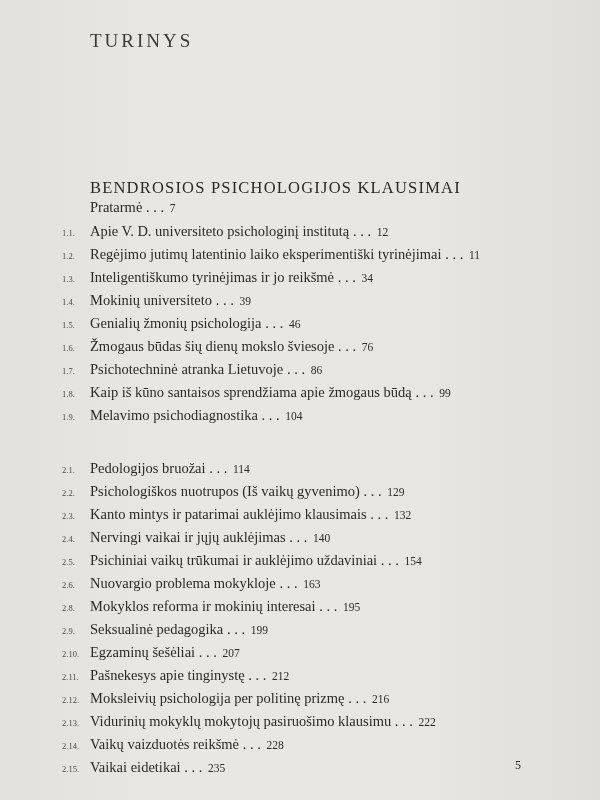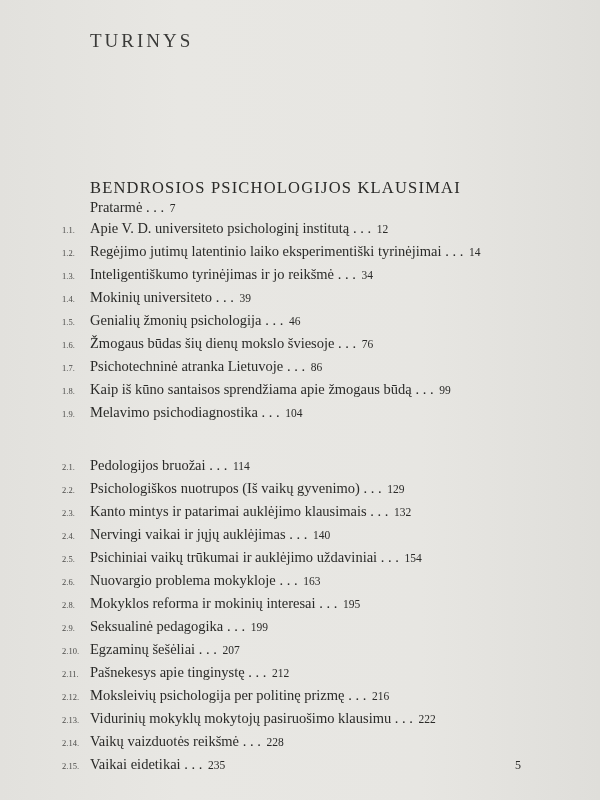--- a/index.html
+++ b/index.html
@@ -28,21 +28,21 @@
       font-family: "Liberation Serif", serif; font-size: 17px;
     }
     .part-word {
       font-family: "Liberation Serif", serif; font-size: 9px; letter-spacing: 3.5px; margin-left: 10px;
     }
     .part-title {
       font-family: "Liberation Serif", serif; font-size: 16.5px; letter-spacing: 1.2px; margin-top: 2px;
     }
     .entries { position: absolute; left: 62px; }
     .entry {
-      height: 23px; line-height: 23px; white-space: nowrap;
+      height: 23px; line-height: 28px; white-space: nowrap;
       font-family: "Liberation Serif", serif; font-size: 14.5px;
     }
     .entry .num {
       display: inline-block; width: 28px; font-size: 8.5px; color: #4a4a48;
     }
     .entry .page-no { font-size: 11.5px; margin-left: 2px; }
     .folio {
       position: absolute; left: 515px; top: 758px;
       font-family: "Liberation Serif", serif; font-size: 12px;
     }
@@ -58,21 +58,21 @@
     <span>. . .</span>
     <span style="font-size:11.5px;margin-left:2px;">7</span>
   </div>
 
   <div class="part-head" style="top:176px;">
     <div class="part-title">BENDROSIOS PSICHOLOGIJOS KLAUSIMAI</div>
   </div>
 
   <div class="entries" style="top:217px;">
     <div class="entry"><span class="num">1.1.</span><span>Apie V. D. universiteto psichologinį institutą</span> <span>. . .</span> <span class="page-no">12</span></div>
-    <div class="entry"><span class="num">1.2.</span><span>Regėjimo jutimų latentinio laiko eksperimentiški tyrinėjimai</span> <span>. . .</span> <span class="page-no">14</span></div>
+    <div class="entry"><span class="num">1.2.</span><span>Regėjimo jutimų latentinio laiko eksperimentiški tyrinėjimai</span> <span>. . .</span> <span class="page-no">11</span></div>
     <div class="entry"><span class="num">1.3.</span><span>Inteligentiškumo tyrinėjimas ir jo reikšmė</span> <span>. . .</span> <span class="page-no">34</span></div>
     <div class="entry"><span class="num">1.4.</span><span>Mokinių universiteto</span> <span>. . .</span> <span class="page-no">39</span></div>
     <div class="entry"><span class="num">1.5.</span><span>Genialių žmonių psichologija</span> <span>. . .</span> <span class="page-no">46</span></div>
     <div class="entry"><span class="num">1.6.</span><span>Žmogaus būdas šių dienų mokslo šviesoje</span> <span>. . .</span> <span class="page-no">76</span></div>
     <div class="entry"><span class="num">1.7.</span><span>Psichotechninė atranka Lietuvoje</span> <span>. . .</span> <span class="page-no">86</span></div>
     <div class="entry"><span class="num">1.8.</span><span>Kaip iš kūno santaisos sprendžiama apie žmogaus būdą</span> <span>. . .</span> <span class="page-no">99</span></div>
     <div class="entry"><span class="num">1.9.</span><span>Melavimo psichodiagnostika</span> <span>. . .</span> <span class="page-no">104</span></div>
   </div>
 
 

